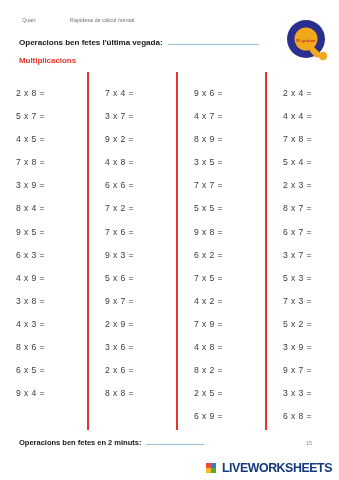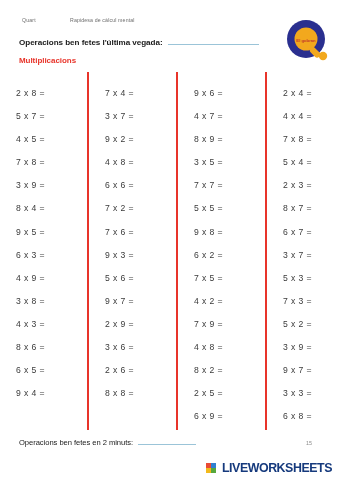--- a/index.html
+++ b/index.html
@@ -108,21 +108,21 @@
 
   
   .footer-row {
     position: absolute;
     bottom: 33px;
     left: 19px;
     width: 212px;
     display: flex;
     align-items: baseline;
     font-size: 7.6px;
-    font-weight: normal;
+    font-weight: bold;
     color: #1a1a1a;
     letter-spacing: -0.05px;
   }
   .footer-blank {
     flex: 1;
     margin-left: 5px;
     border-bottom: 1px solid #9bc4d8;
     height: 8px;
     max-width: 58px;
   }

